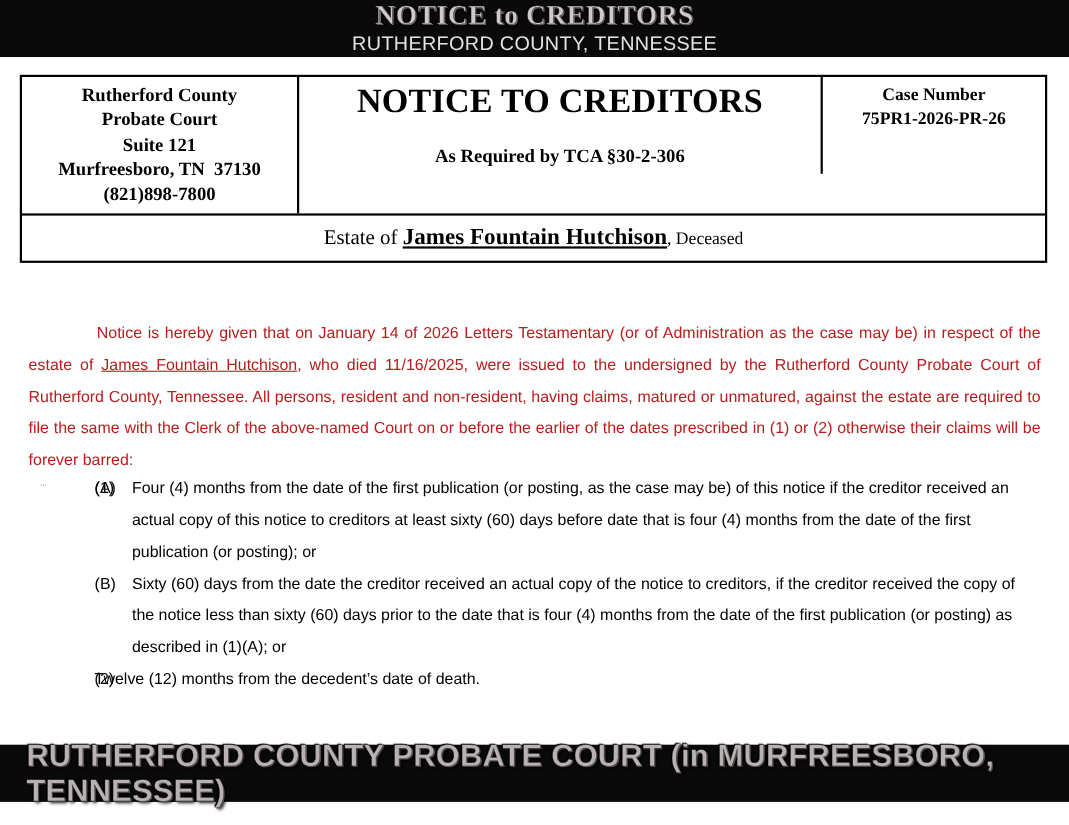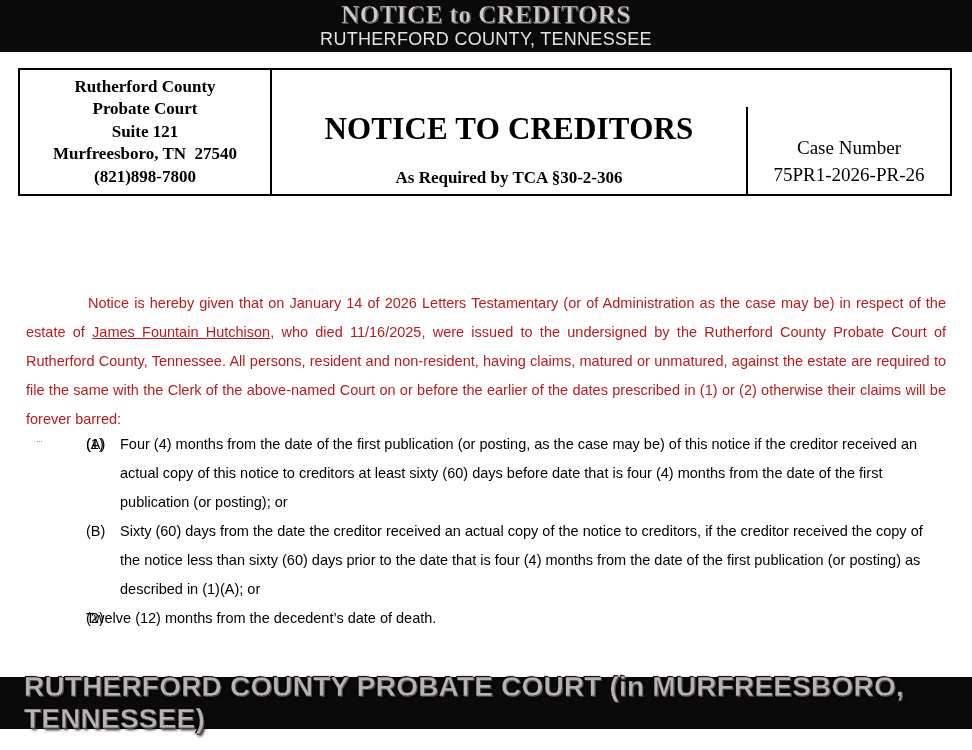--- a/index.html
+++ b/index.html
@@ -62,21 +62,21 @@
   
   .header-table {
     position: absolute;
     left: 18px; top: 16px;
     width: 934px;
     border: 2px solid #000;
     box-sizing: border-box;
   }
   .header-row {
     display: flex;
-    align-items: flex-end;
+    align-items: flex-start;
     border-radius: 17px;
   }
   .hdr-cell {
     box-sizing: border-box;
     padding: 6px 8px;
     text-align: center;
   }
   .hdr-left {
     width: 252px;
     border-right: 2px solid #000;
@@ -111,22 +111,22 @@
     margin-top: 23px;
   }
   .hdr-right {
     width: 202px;
     display: flex;
     flex-direction: column;
     justify-content: center;
     align-items: center;
   }
   .hdr-right div {
-    font-weight: normal;
-    font-size: 19px;
+    font-weight: bold;
+    font-size: 16px;
     line-height: 1.4;
   }
   .estate-row {
     border-top: 2px solid #000;
     text-align: center;
     padding: 7px 0 9px 0;
     font-size: 19px;
   }
   .estate-row .name {
     font-weight: bold;
@@ -238,36 +238,40 @@
 
 <div class="doc">
 
   <div class="header-table">
     <div class="header-row">
 
       <div class="hdr-cell hdr-left">
         <div>Rutherford County</div>
         <div>Probate Court</div>
         <div>Suite 121</div>
-        <div>Murfreesboro, TN  27540</div>
+        <div>Murfreesboro, TN  37130</div>
         <div>(821)898-7800</div>
       </div>
 
       <div class="hdr-cell hdr-mid">
         <div class="notice-title">NOTICE TO CREDITORS</div>
         <div class="notice-sub">As Required by TCA §30-2-306</div>
       </div>
 
       <div class="hdr-cell hdr-right">
         <div>Case Number</div>
         <div>75PR1-2026-PR-26</div>
       </div>
 
     </div>
 
+    <div class="estate-row">
+      <span class="lead">Estate of</span>
+      <span class="name">James Fountain Hutchison</span><span class="tail">, Deceased</span>
+    </div>
   </div>
 
   <div class="body-text">
     <span class="indent"></span><span>Notice is hereby given that on January 14 of 2026 Letters Testamentary (or of Administration as the case may be) in respect of the estate of </span><span class="ul-name">James Fountain Hutchison</span><span>,  who died 11/16/2025, were issued to the undersigned by the Rutherford County Probate Court of Rutherford County, Tennessee.  All persons, resident and non-resident, having claims, matured or unmatured, against the estate are required to file the same with the Clerk of the above-named Court on or before the earlier of the dates prescribed in (1) or (2) otherwise their claims will be forever barred:</span>
   </div>
 
   <div class="speck">···</div>
 
   <div class="list-block">
 

